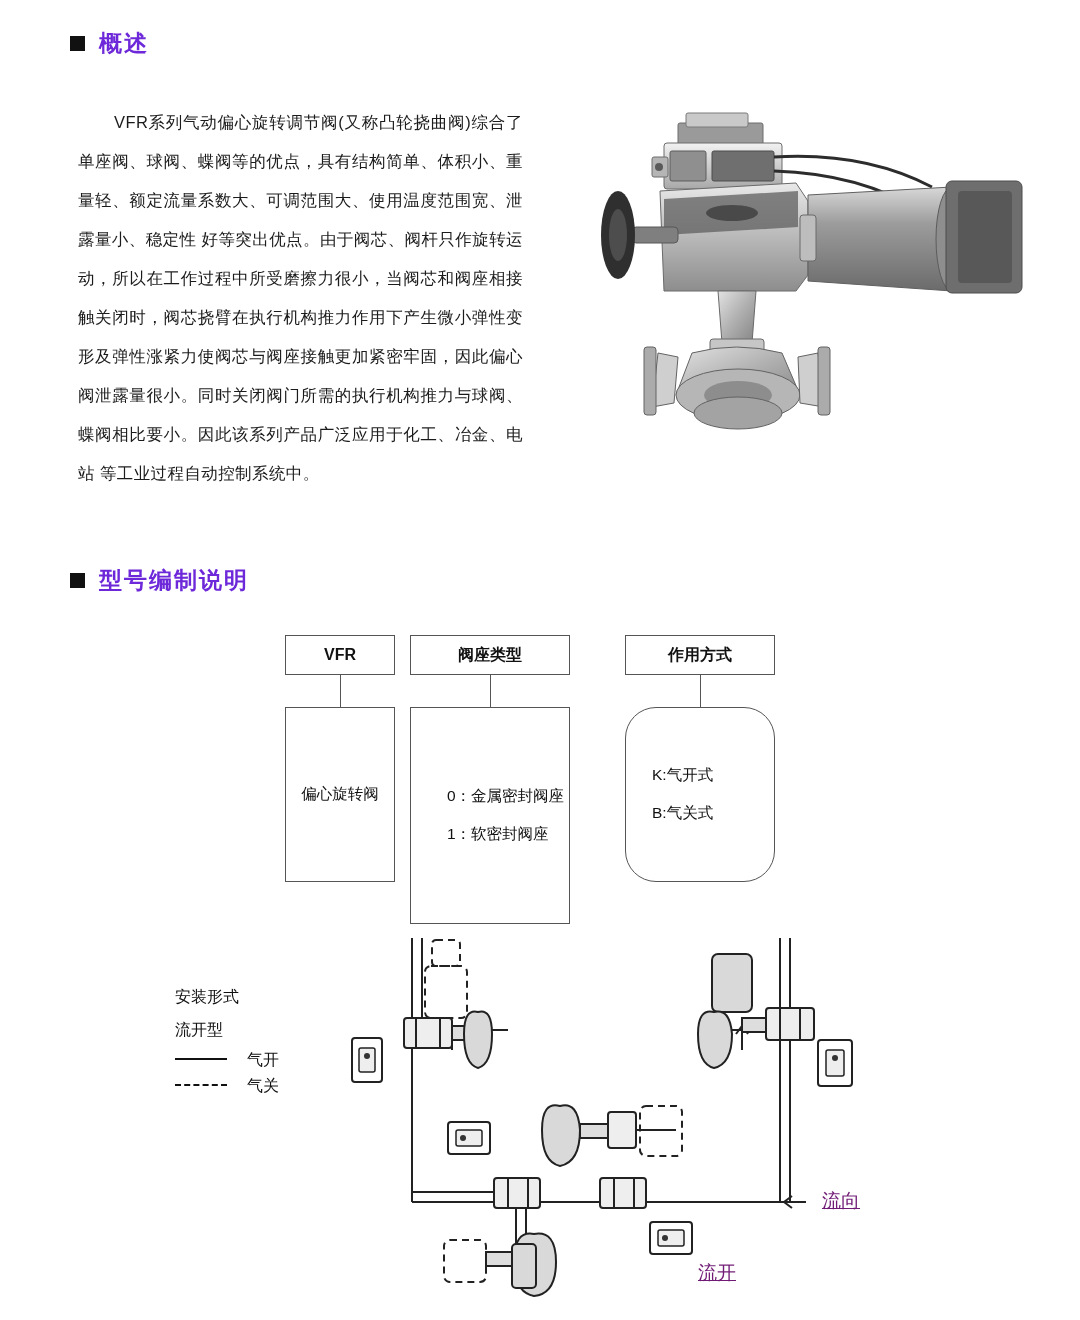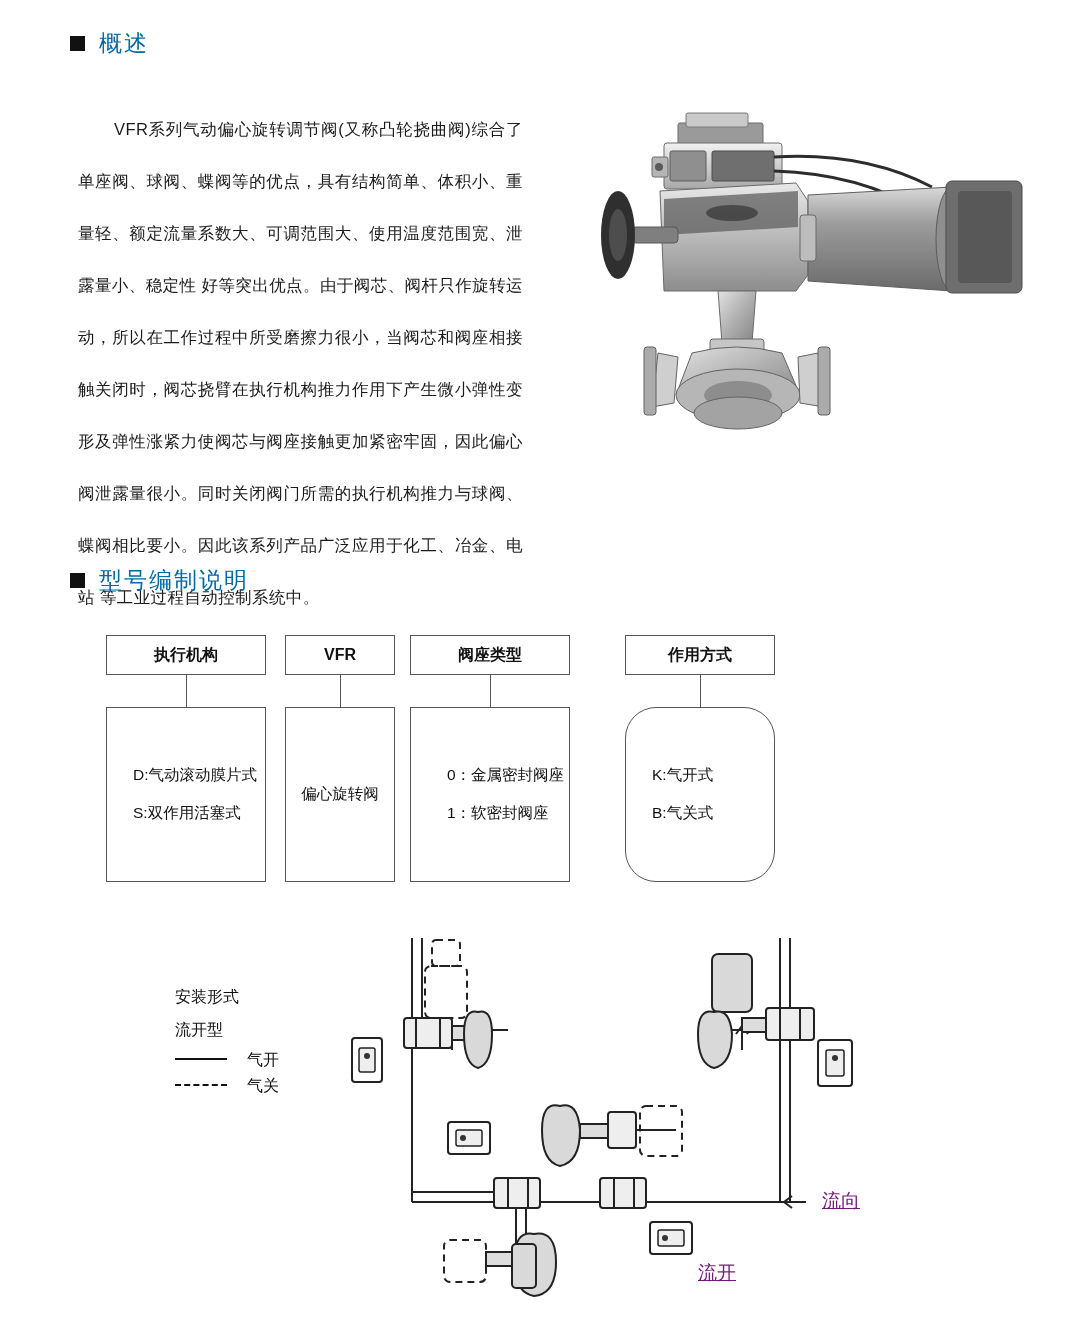--- a/index.html
+++ b/index.html
@@ -15,29 +15,29 @@
 
   
   .section-head{
     position:absolute;
     display:flex;align-items:center;gap:14px;
   }
   .bullet{
     width:15px;height:15px;background:#111;display:inline-block;
   }
   .section-title{
-    font-size:23px;font-weight:normal;letter-spacing:2px;color:#0369a1;
+    font-size:23px;font-weight:bold;letter-spacing:2px;color:#6d28d9;
   }
 
   
   .overview-text{
     position:absolute;
     left:78px;top:86px;width:445px;
     font-size:16.5px;
-    line-height:52px;
+    line-height:39px;
     letter-spacing:0.4px;
     text-indent:36px;
     text-align:justify;
     color:#1b1b1b;
   }
 
   
   .photo{
     position:absolute;left:560px;top:95px;width:470px;height:420px;
   }
@@ -167,41 +167,33 @@
     </svg>
   </div>
 
   <div class="section-head" style="left:70px;top:565px;">
     <span class="bullet"></span>
     <span class="section-title">型号编制说明</span>
   </div>
 
   <div class="model-diagram">
 
-    <div class="code-col" style="left:6px;width:160px;">
-      <div class="code-head">执行机构</div>
-      <div class="connector"></div>
-      <div class="code-body align-left" style="height:175px;">
-        <div class="code-line">D:气动滚动膜片式</div>
-        <div class="code-line">S:双作用活塞式</div>
-      </div>
-    </div>
 
     <div class="code-col" style="left:185px;width:110px;">
       <div class="code-head">VFR</div>
       <div class="connector"></div>
       <div class="code-body" style="height:175px;">
         <div class="code-line">偏心旋转阀</div>
       </div>
     </div>
 
     <div class="code-col" style="left:310px;width:160px;">
       <div class="code-head">阀座类型</div>
       <div class="connector"></div>
-      <div class="code-body align-left" style="height:175px;padding-left:36px;">
+      <div class="code-body align-left" style="height:217px;padding-left:36px;">
         <div class="code-line">0：金属密封阀座</div>
         <div class="code-line">1：软密封阀座</div>
       </div>
     </div>
 
     <div class="code-col" style="left:525px;width:150px;">
       <div class="code-head">作用方式</div>
       <div class="connector"></div>
       <div class="code-body align-left" style="height:175px;border-radius:31px;">
         <div class="code-line">K:气开式</div>

